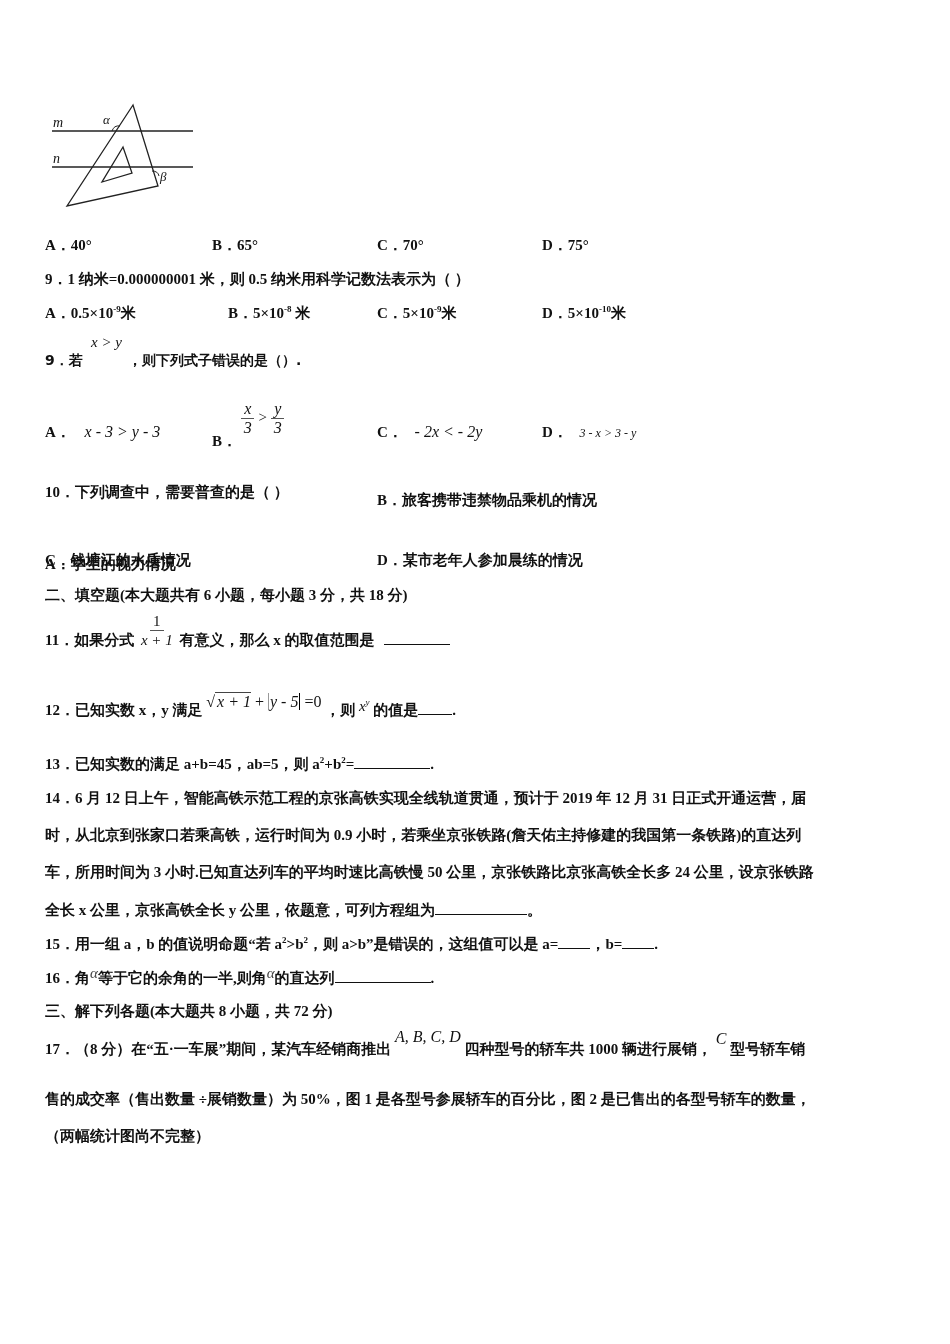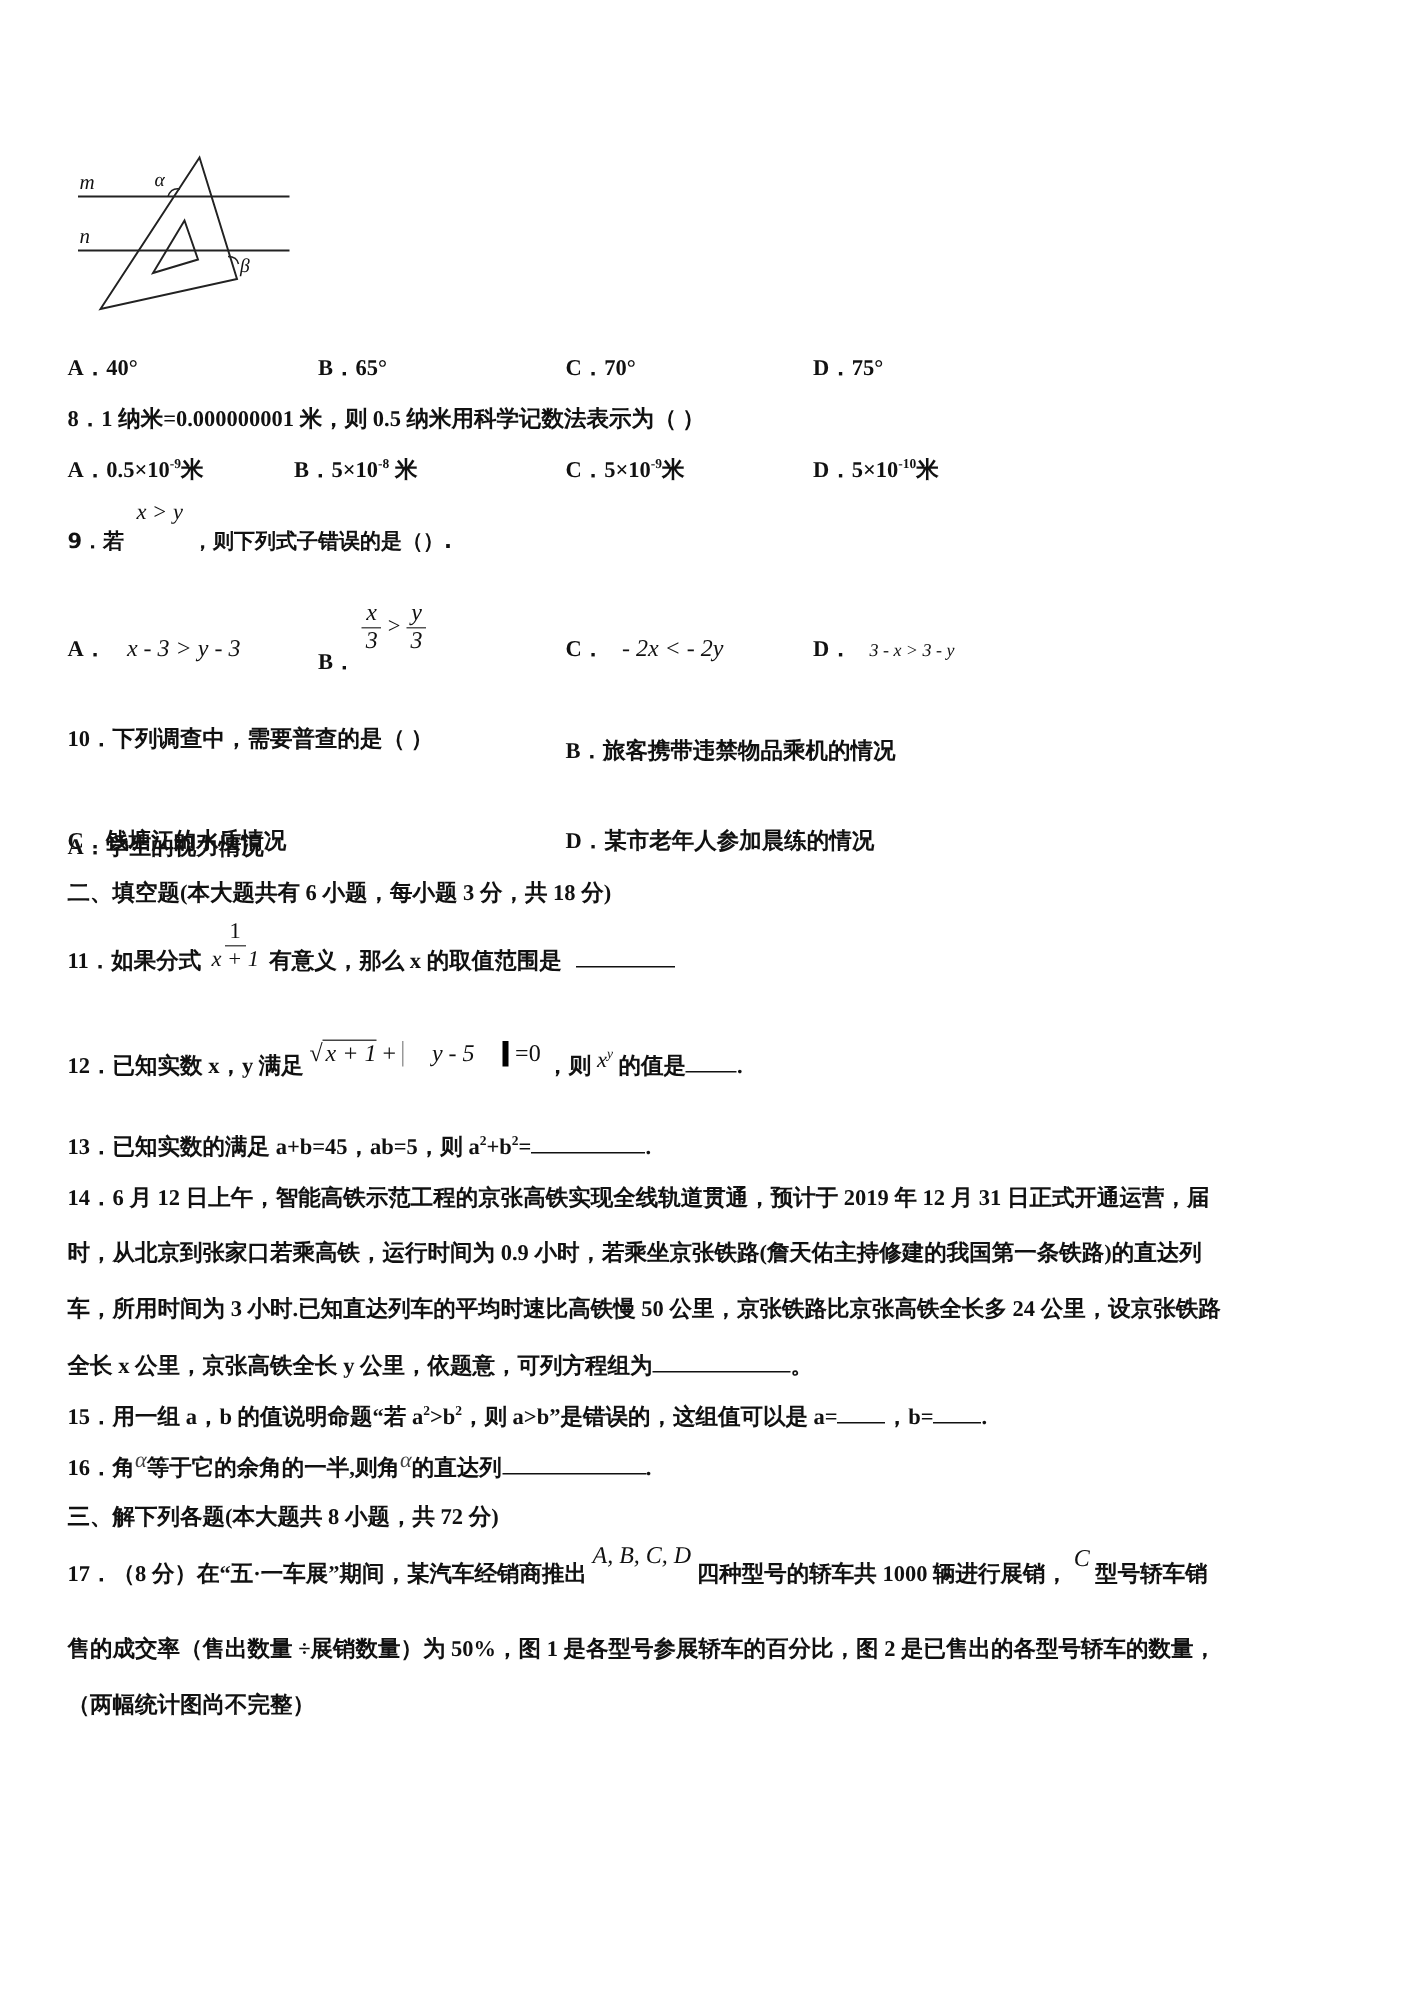--- a/index.html
+++ b/index.html
@@ -11,21 +11,21 @@
     .abs { position: absolute; white-space: nowrap; }
     .math { font-family: "Liberation Serif", "DejaVu Serif", serif; font-weight: normal; font-style: italic; }
     .mathn { font-family: "Liberation Serif", "DejaVu Serif", serif; font-weight: normal; }
     .blank { display: inline-block; border-bottom: 1px solid #111; height: 14px; vertical-align: baseline; }
     .frac { display: inline-flex; flex-direction: column; align-items: center; vertical-align: middle; font-weight: normal; }
     .frac .num { border-bottom: 1px solid #555; padding: 0 3px; line-height: 18px; }
     .frac .den { padding: 0 3px; line-height: 18px; }
     sup { font-size: 9px; }
     .opt-label { font-weight: bold; }
     .sqrt { border-top: 1px solid #444; padding-left: 2px; }
-    .abs-bar { border-left: 1px solid #999; border-right: 4px solid #000000; padding: 0 19px; }
+    .abs-bar { border-left: 1px solid #999; border-right: 1px solid #000000; padding: 0 1px; }
   </style>
 </head>
 <body>
 
 <div class="abs" style="left:40px; top:95px; width:160px; height:120px;">
   <svg width="160" height="120" viewBox="0 0 160 120">
     <line x1="12" y1="36" x2="153" y2="36" stroke="#222" stroke-width="1.3"></line>
     <line x1="12" y1="72" x2="153" y2="72" stroke="#222" stroke-width="1.3"></line>
     <polygon points="93,10 27,111 118,91" fill="none" stroke="#222" stroke-width="1.3"></polygon>
     <polygon points="83,52 62,87 92,78" fill="none" stroke="#222" stroke-width="1.3"></polygon>
@@ -38,24 +38,24 @@
   <span class="abs math" style="left:120px; top:74px; font-size:13px;">β</span>
 </div>
 
 <div>
   <div class="abs" style="left:45px; top:236px;"><span class="opt-label">A．</span><span>40°</span></div>
   <div class="abs" style="left:212px; top:236px;"><span class="opt-label">B．</span><span>65°</span></div>
   <div class="abs" style="left:377px; top:236px;"><span class="opt-label">C．</span><span>70°</span></div>
   <div class="abs" style="left:542px; top:236px;"><span class="opt-label">D．</span><span>75°</span></div>
 </div>
 
-<div class="abs" style="left:45px; top:270px;">8．1 纳米=0.000000001 米，则 0.5 纳米用科学记数法表示为（  ）</div>
+<div class="abs" style="left:45px; top:270px;">9．1 纳米=0.000000001 米，则 0.5 纳米用科学记数法表示为（  ）</div>
 <div>
   <div class="abs" style="left:45px; top:304px;font-family:Liberation Serif, serif;"><span>A．</span><span>0.5×10</span><sup>-9</sup><span>米</span></div>
-  <div class="abs" style="left:196px; top:304px;text-align:center;"><span>B．</span><span>5×10</span><sup>-8</sup><span> 米</span></div>
+  <div class="abs" style="left:228px; top:304px;text-align:center;"><span>B．</span><span>5×10</span><sup>-8</sup><span> 米</span></div>
   <div class="abs" style="left:377px; top:304px;"><span>C．</span><span>5×10</span><sup>-9</sup><span>米</span></div>
   <div class="abs" style="left:542px; top:304px;"><span>D．</span><span>5×10</span><sup>-10</sup><span>米</span></div>
 </div>
 
 <div>
   <span class="abs" style="left:45px; top:352px; font-family:'DejaVu Sans', sans-serif; font-size:14px;">9．若</span>
   <span class="abs math" style="left:91px; top:334px; font-size:15px;">x &gt; y</span>
   <span class="abs" style="left:128px; top:352px; font-family:'DejaVu Sans', sans-serif; font-size:14px;">，则下列式子错误的是（）.</span>
 </div>
 <div>

